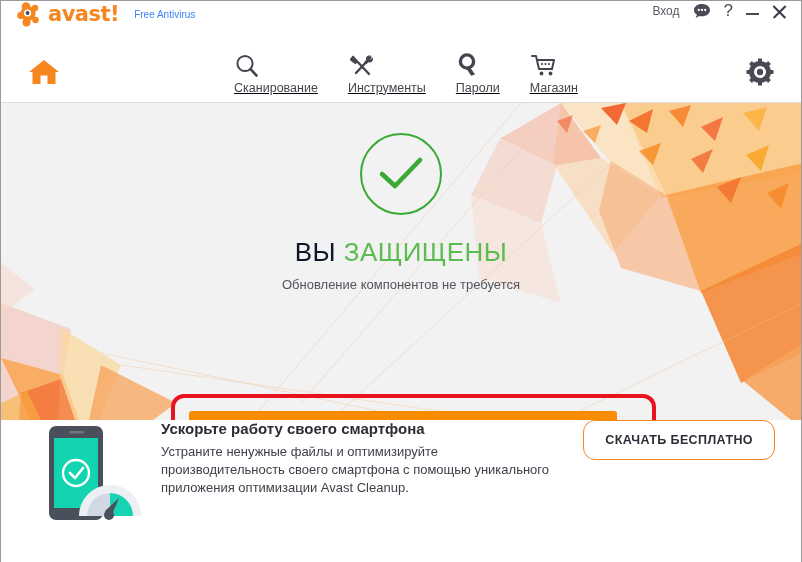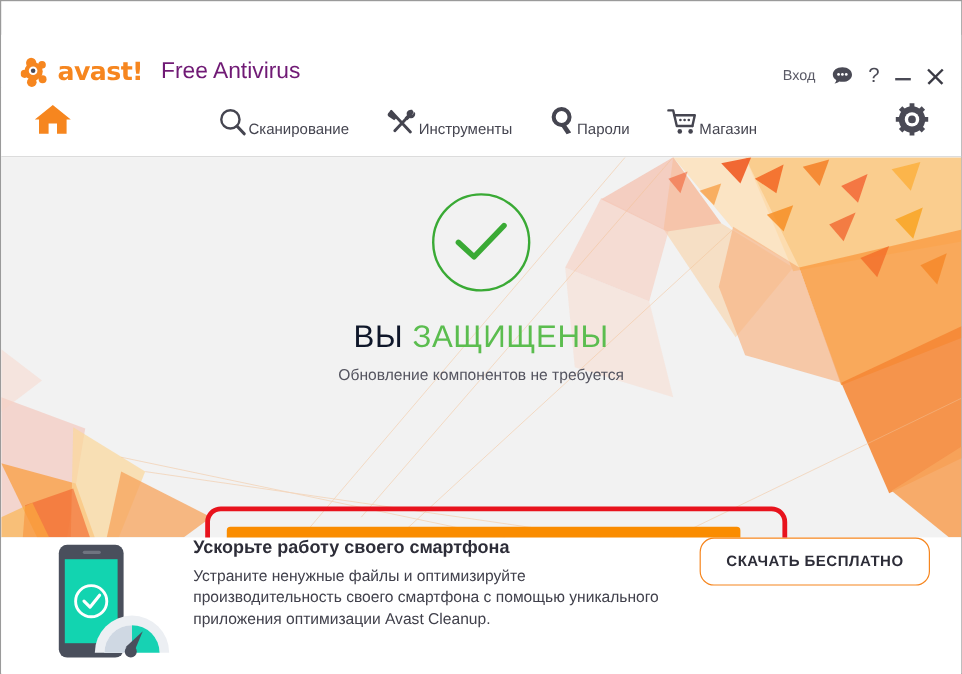--- a/index.html
+++ b/index.html
@@ -14,31 +14,31 @@
     width:802px; height:562px;
     background:#ffffff;
     border:1px solid #9a9a9a;
   }
 
   
   .titlebar {
     position:relative;
     height:44px;
     background:#ffffff;
-    display:flex; align-items:flex-end;margin-top:28px;
+    display:flex; align-items:flex-start;
   }
   .logo-wrap { display:flex; align-items:center; padding-left:16px; }
   .logo-mark { position:relative; width:30px; height:26px; flex:none; }
   .logo-text {
     font-size:21px; font-weight:bold; color:#f6861f;
     letter-spacing:-0.5px; margin-left:1px;
     font-family:"DejaVu Sans", sans-serif;
   }
   .product-name {
-    margin-left:15px; font-size:19px; color:#701a75;
+    margin-left:15px; font-size:10px; color:#3b82f6;
   }
   .titlebar-right {
     margin-left:auto; display:flex; align-items:center;
     padding-right:14px; gap:13px;
   }
   .login-link {
     font-size:12px; color:#5a5a66; cursor:pointer;
   }
   .tb-icon {
     display:flex; align-items:center; justify-content:center;
@@ -66,22 +66,22 @@
   }
   .nav-home {
     position:absolute; left:26px; top:50%;
     transform:translateY(-50%); cursor:pointer;
   }
   .nav-items {
     margin:0 auto; display:flex; align-items:flex-start; gap:30px;
     padding-left:10px;
   }
   .nav-item {
-    display:flex; flex-direction:row; align-items:flex-end;
-    cursor:pointer; width:auto;
+    display:flex; flex-direction:column; align-items:flex-start;
+    cursor:pointer; width:auto;text-decoration:underline;
   }
   .nav-icon { height:26px; display:flex; align-items:center; justify-content:center; }
   .nav-label {
     font-size:12.5px; color:#454550; margin-top:2px; white-space:nowrap;
   }
   .nav-gear {
     position:absolute; right:26px; top:50%;
     transform:translateY(-50%); cursor:pointer;
   }
 

